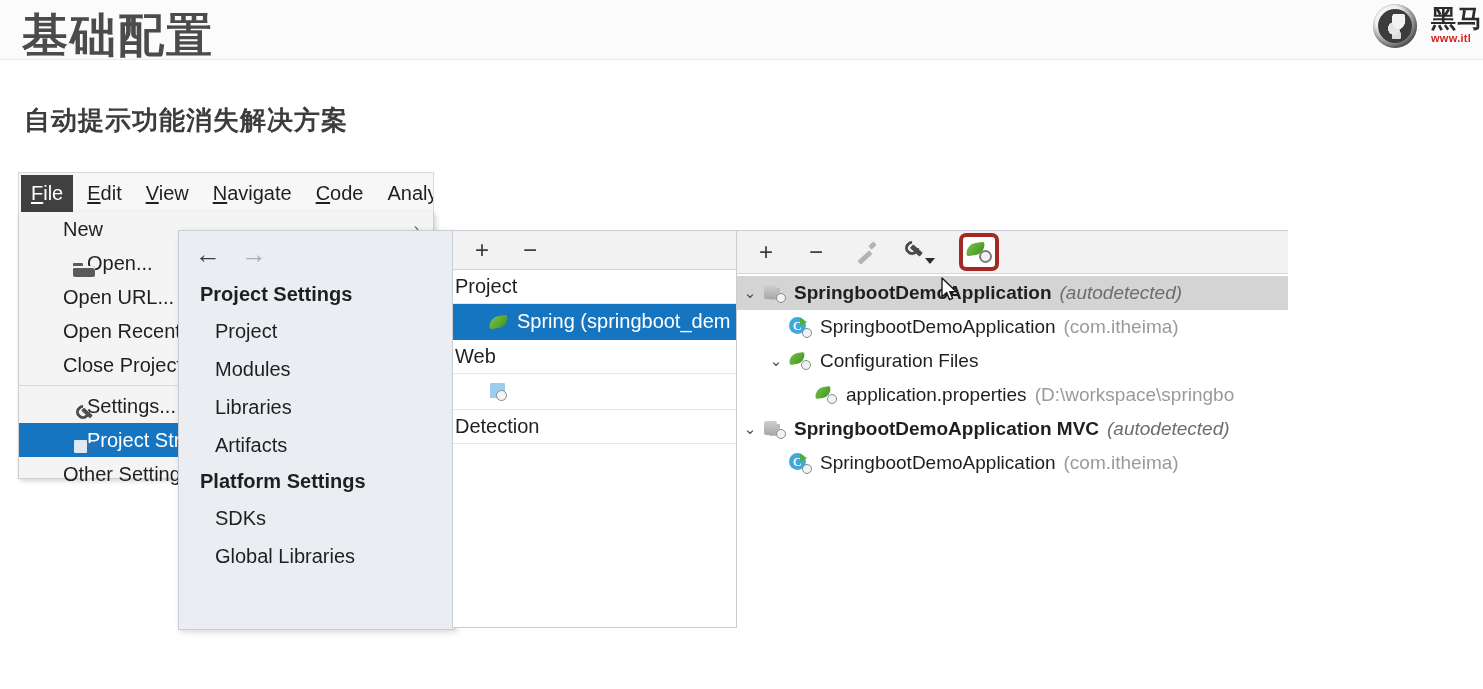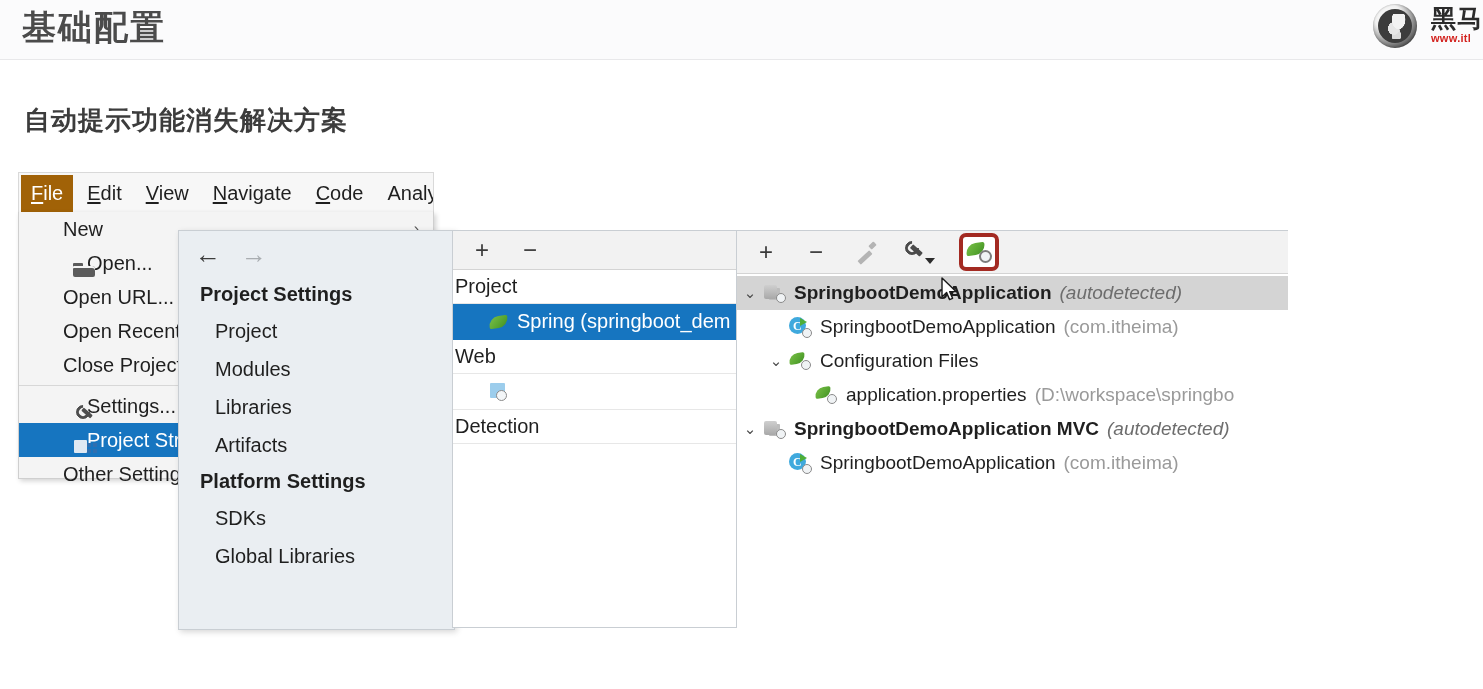--- a/index.html
+++ b/index.html
@@ -16,21 +16,21 @@
   #slide-header{
     position:absolute;left:0;top:0;width:1483px;height:60px;
     background:#fbfbfc;
   }
   #slide-header:after{
     content:"";position:absolute;left:0;bottom:0;width:100%;height:1px;
     background:#e8e8ea;
   }
   #slide-title{
     position:absolute;left:22px;top:5px;
-    font-size:34px;font-weight:bold;color:#4b4b4b;
+    font-size:46px;font-weight:bold;color:#4b4b4b;
     letter-spacing:2px;
     font-family:"DejaVu Sans","Liberation Sans",sans-serif;
   }
   #brand-logo{
     position:absolute;right:0px;top:2px;height:48px;
     display:flex;align-items:center;gap:14px;
   }
   .logo-circle{
     width:44px;height:44px;border-radius:50%;
     background:radial-gradient(circle at 36% 32%,#ffffff 0%,#f0f0f0 34%,#8e8e8e 60%,#4a4a4a 78%,#2d2d2d 100%);
@@ -76,21 +76,21 @@
     position:absolute;left:0;top:0;width:414px;height:40px;
     background:#f7f7f7;border-left:1px solid #d9d9d9;border-top:1px solid #d9d9d9;
     border-right:1px solid #d9d9d9;
     display:flex;align-items:center;
     overflow:hidden;
   }
   .menu-top{
     font-size:20px;color:#1f1f1f;padding:5px 10px;margin:0 2px;
     white-space:nowrap;
   }
-  .menu-top.active{background:#a16207;color:#ffffff;padding:7px 10px;}
+  .menu-top.active{background:#404040;color:#ffffff;padding:7px 10px;}
   .mn{text-decoration:underline;text-underline-offset:2px;}
 
   
   #file-menu{
     position:absolute;left:0;top:40px;width:414px;height:266px;
     background:#f4f4f4;border:1px solid #cfcfcf;border-top:none;
     box-shadow:2px 2px 5px rgba(0,0,0,.18);
   }
   .fm-item{
     position:relative;height:34px;display:flex;align-items:center;

